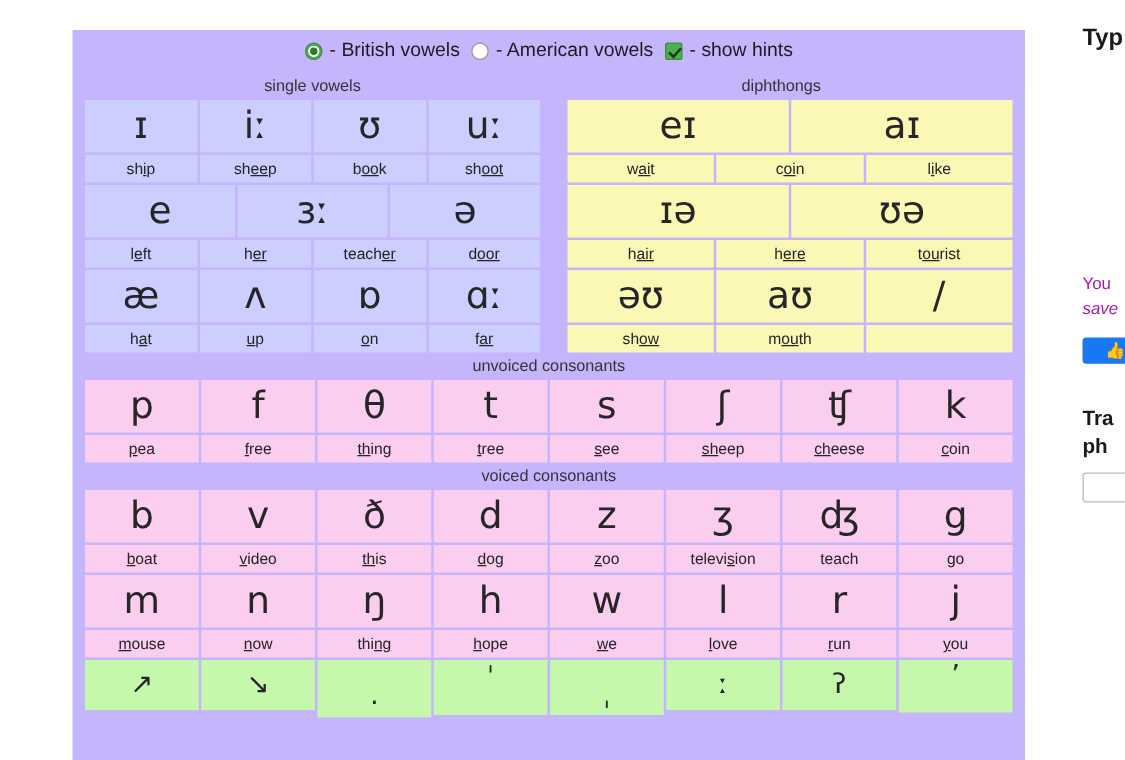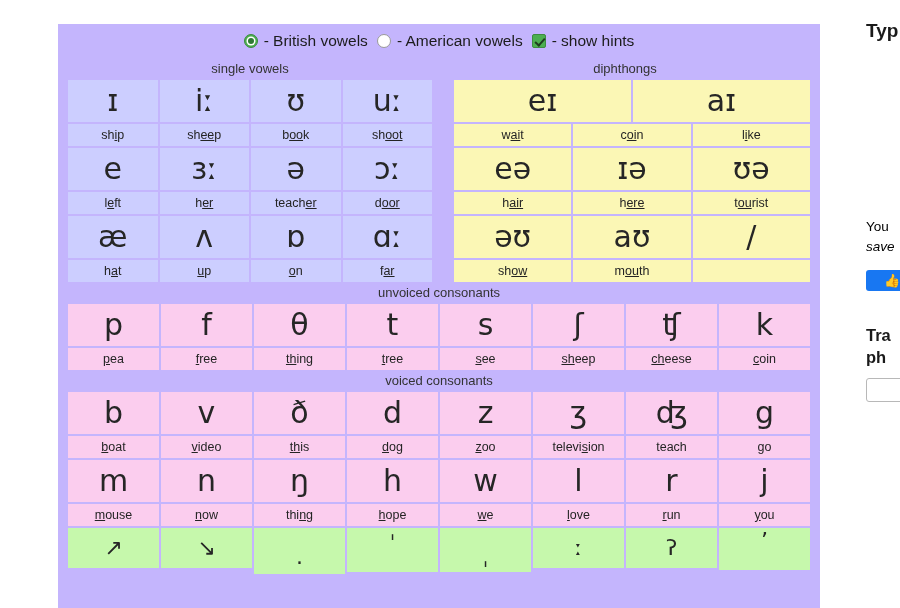--- a/index.html
+++ b/index.html
@@ -146,21 +146,21 @@
   }
   .rp-title {
     font-size: 19px;
     font-weight: bold;
     color: #1a1a1a;
     margin-top: 20px;
     white-space: nowrap;
   }
   .rp-para {
     font-size: 13.5px;
-    color: #000000;
+    color: #a21caf;
     margin-top: 175px;
     white-space: nowrap;
     line-height: 1.45;
   }
   .rp-para em { font-style: italic; }
   .fb-like {
     margin-top: 14px;
     width: 52px; height: 21px;
     background: #1877f2;
     border-radius: 3px;
@@ -236,21 +236,20 @@
           <div class="grid-row">
             <div class="cell hint-cell v">sh<u>i</u>p</div>
             <div class="cell hint-cell v">sh<u>ee</u>p</div>
             <div class="cell hint-cell v">b<u>oo</u>k</div>
             <div class="cell hint-cell v">sh<u>oot</u></div>
           </div>
           <div class="grid-row">
             <div class="cell sym-cell v">e</div>
             <div class="cell sym-cell v">ɜː</div>
             <div class="cell sym-cell v">ə</div>
-            <div class="cell sym-cell v">ɔː</div>
           </div>
           <div class="grid-row">
             <div class="cell hint-cell v">l<u>e</u>ft</div>
             <div class="cell hint-cell v">h<u>er</u></div>
             <div class="cell hint-cell v">teach<u>er</u></div>
             <div class="cell hint-cell v">d<u>oor</u></div>
           </div>
           <div class="grid-row">
             <div class="cell sym-cell v">æ</div>
             <div class="cell sym-cell v">ʌ</div>
@@ -268,21 +267,20 @@
           <div class="grid-row">
             <div class="cell sym-cell d">eɪ</div>
             <div class="cell sym-cell d">aɪ</div>
           </div>
           <div class="grid-row">
             <div class="cell hint-cell d">w<u>ai</u>t</div>
             <div class="cell hint-cell d">c<u>oi</u>n</div>
             <div class="cell hint-cell d">l<u>i</u>ke</div>
           </div>
           <div class="grid-row">
-            <div class="cell sym-cell d">eə</div>
             <div class="cell sym-cell d">ɪə</div>
             <div class="cell sym-cell d">ʊə</div>
           </div>
           <div class="grid-row">
             <div class="cell hint-cell d">h<u>air</u></div>
             <div class="cell hint-cell d">h<u>ere</u></div>
             <div class="cell hint-cell d">t<u>ou</u>rist</div>
           </div>
           <div class="grid-row">
             <div class="cell sym-cell d">əʊ</div>

